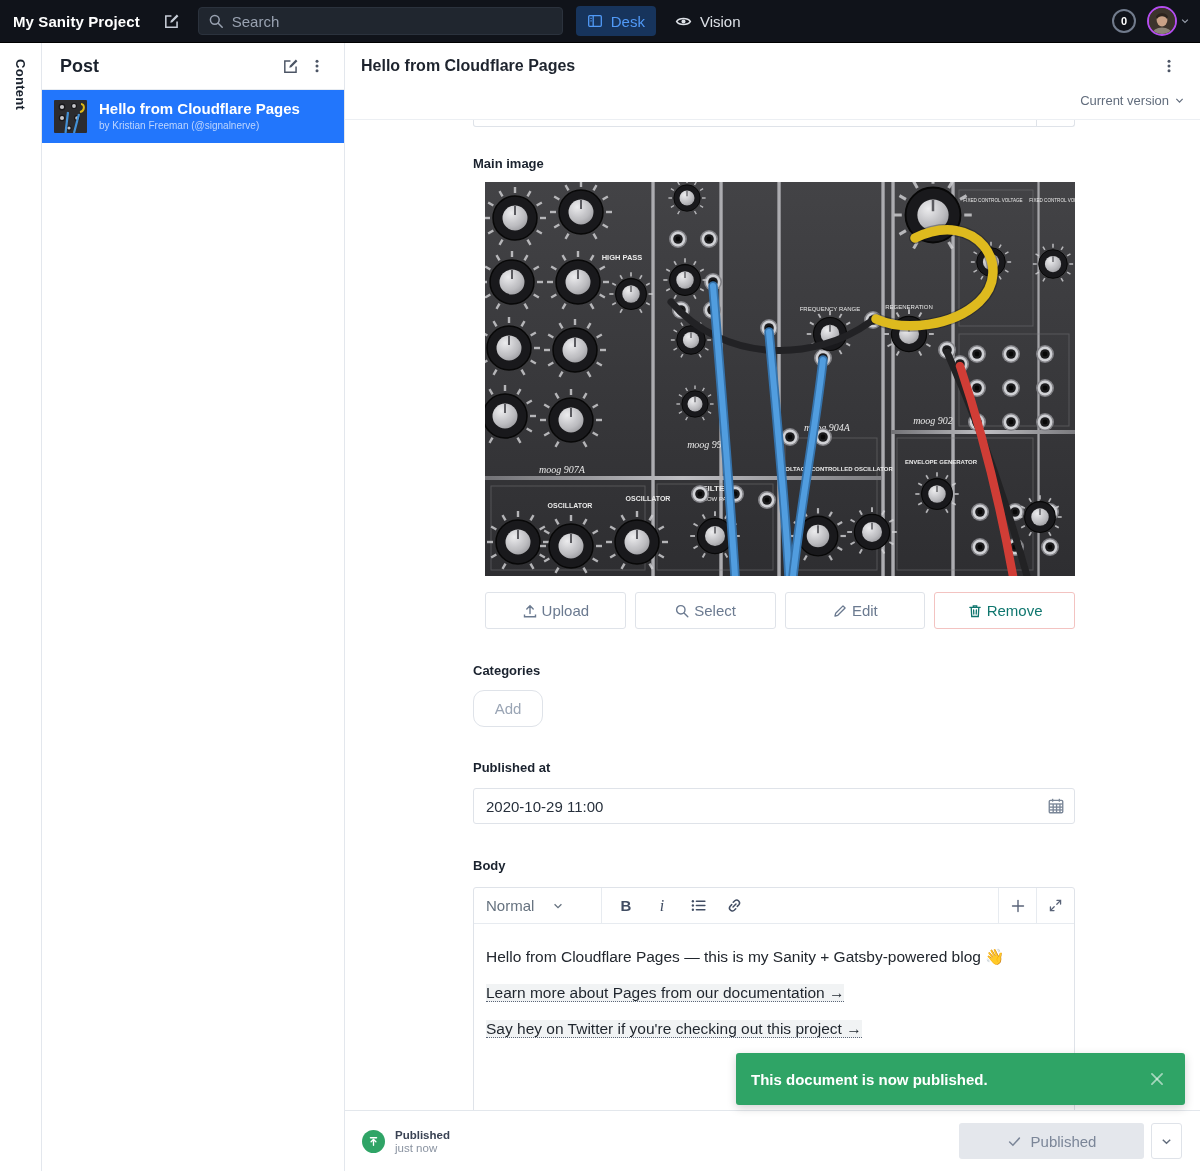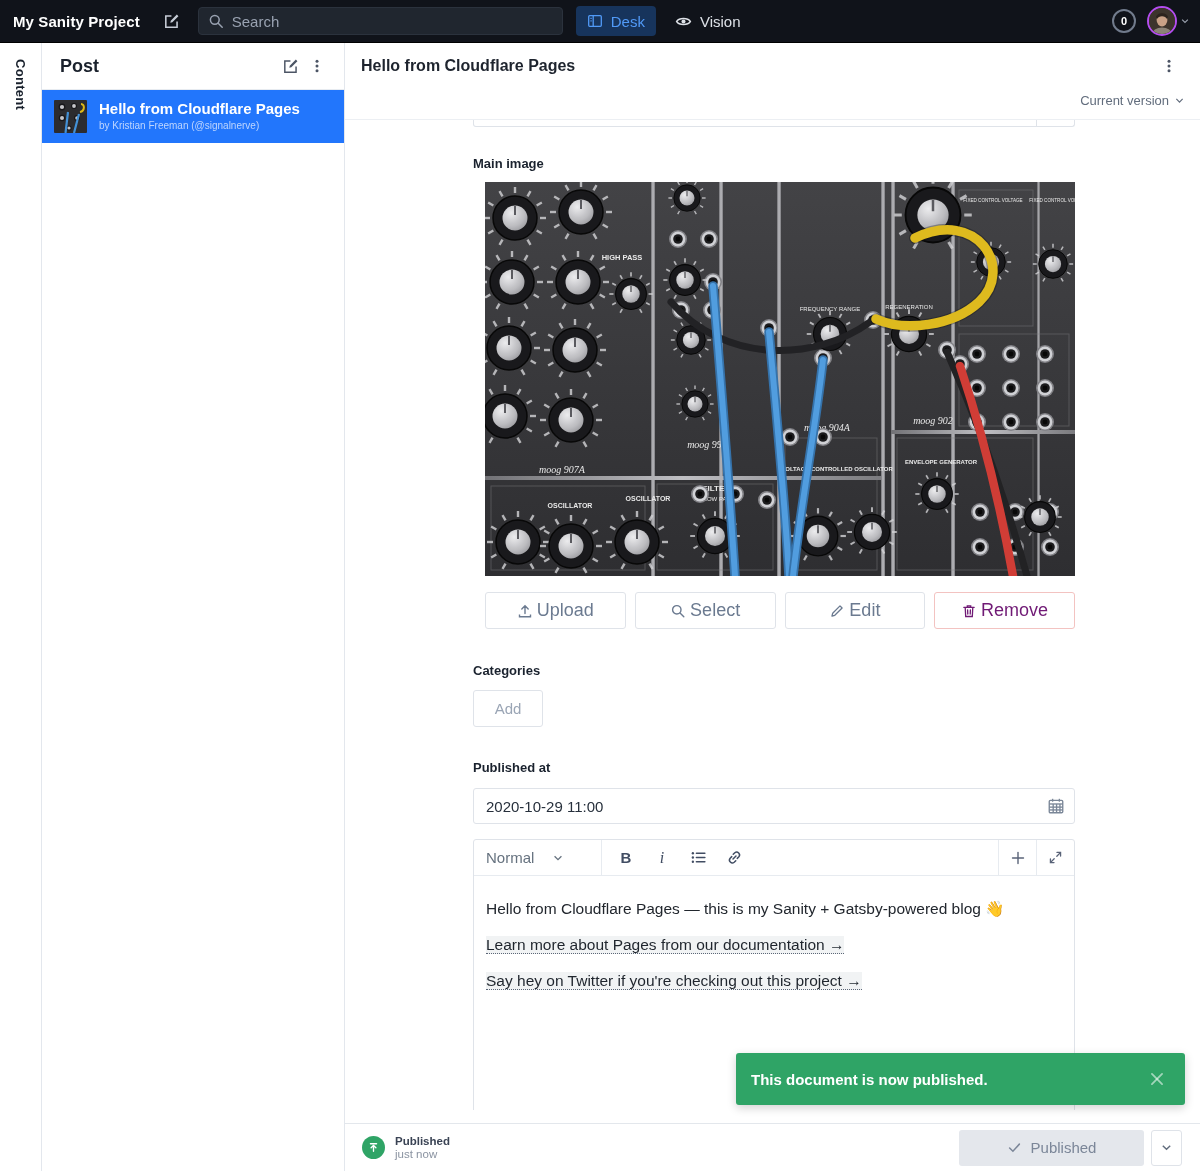--- a/index.html
+++ b/index.html
@@ -84,27 +84,27 @@
   }
   .slug-divider { position:absolute; right:37px; top:0; bottom:0; border-left:1px solid #dfe3e9; }
 
   .field-label { font-size:13px; font-weight:600; color:#1a222e; line-height:13px; }
   .lbl-mainimage { padding-top:37px; }
   .photo-box { margin-top:12px; margin-left:12px; width:590px; height:394px; }
   .img-actions { margin-top:16px; margin-left:12px; width:590px; display:flex; gap:9px; }
   .btn {
     flex:1; height:37px; border:1px solid #dfe3e9; border-radius:3px; background:#fff;
     display:flex; align-items:center; justify-content:center; gap:4px;
-    font-size:18px; color:#6b7a90; cursor:pointer; font-family:inherit;
-  }
-  .btn.danger { color:#701a75; border-color:#f3c3c1; }
+    font-size:15px; color:#6b7a90; cursor:pointer; font-family:inherit;
+  }
+  .btn.danger { color:#0f766e; border-color:#f3c3c1; }
 
   .lbl-categories { margin-top:35px; }
   .btn-add {
-    margin-top:13px; width:70px; height:37px; border:1px solid #dfe3e9; border-radius:3px;
+    margin-top:13px; width:70px; height:37px; border:1px solid #dfe3e9; border-radius:11px;
     background:#fff; font-size:15px; color:#9aa5b5; display:flex; align-items:center; justify-content:center; cursor:pointer;
   }
 
   .lbl-published { margin-top:34px; }
   .input-row { position:relative; margin-top:14px; width:602px; height:36px; }
   .text-input {
     width:100%; height:100%; border:1px solid #dfe3e9; border-radius:3px; padding:0 36px 0 12px;
     font-size:15px; color:#27303c; font-family:inherit; outline:none; background:#fff;
   }
   .input-icon { position:absolute; right:10px; top:9px; color:#7b8798; }
@@ -119,21 +119,21 @@
   .ed-i { font-style:italic; font-family:"Liberation Serif", serif; font-size:16px; }
   .ed-spacer { flex:1; }
   .ed-right { width:38px; border-left:1px solid #e7ebf0; display:flex; align-items:center; justify-content:center; color:#596378; cursor:pointer; }
   .ed-content { padding:23px 12px 0 12px; font-size:15.5px; color:#22272e; }
   .ed-p { line-height:20px; }
   .ed-link-row { margin-top:16px; line-height:20px; }
   .ed-link { color:#1f252d; background:#f1f3f4; border-bottom:1px dotted #5b6677; text-decoration:none; cursor:pointer; }
 
   
   .dp-footer {
-    position:absolute; left:0; right:0; bottom:0; height:48px; background:#fff;
+    position:absolute; left:0; right:0; bottom:0; height:61px; background:#fff;
     border-top:1px solid #e3e7ec; display:flex; align-items:center;
   }
   .ft-status { display:flex; align-items:center; gap:10px; margin-left:17px; }
   .ft-pubicon { width:23px; height:23px; border-radius:50%; background:#2fa466; display:flex; align-items:center; justify-content:center; color:#fff; }
   .ft-line1 { font-size:11.5px; font-weight:700; color:#3a4354; line-height:14px; }
   .ft-line2 { font-size:11.5px; color:#8a93a1; line-height:13px; }
   .ft-right { margin-left:auto; display:flex; gap:7px; margin-right:18px; }
   .btn-published {
     width:185px; height:36px; background:#e4e7ec; border:none; border-radius:3px;
     color:#7b8698; font-size:15px; display:flex; align-items:center; justify-content:center; gap:9px;
@@ -533,20 +533,21 @@
                   <line x1="5.5" y1="6.2" x2="5.5" y2="14"></line>
                   <line x1="8.5" y1="6.2" x2="8.5" y2="14"></line>
                   <line x1="11.5" y1="6.2" x2="11.5" y2="14"></line>
                   <line x1="2" y1="9" x2="14" y2="9"></line>
                   <line x1="2" y1="11.5" x2="14" y2="11.5"></line>
                 </g>
               </svg>
           </span>
         </div>
 
+        <div class="field-label lbl-body">Body</div>
         <div class="editor">
           <div class="ed-toolbar">
             <div class="ed-style">
               <span>Normal</span>
               <span>
                 <svg width="12" height="12" viewBox="0 0 14 14">
                     <path d="M3 5l4 4 4-4" fill="none" stroke="currentColor" stroke-width="1.5"></path>
                   </svg>
               </span>
             </div>

